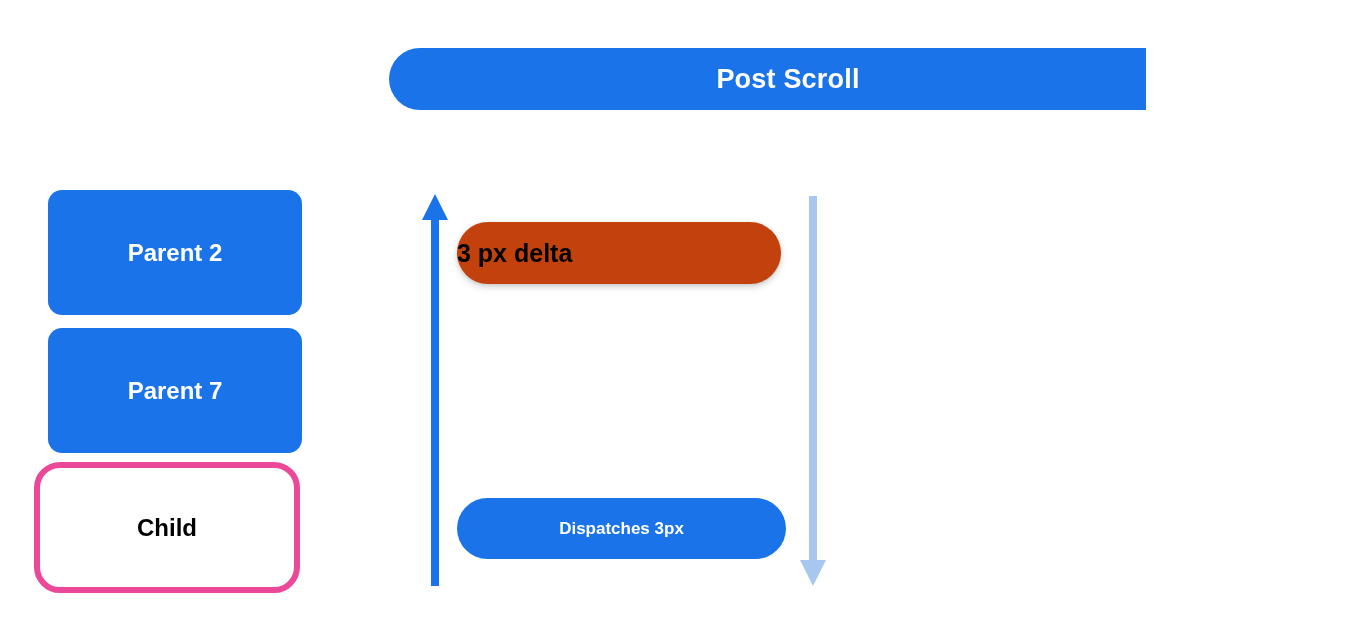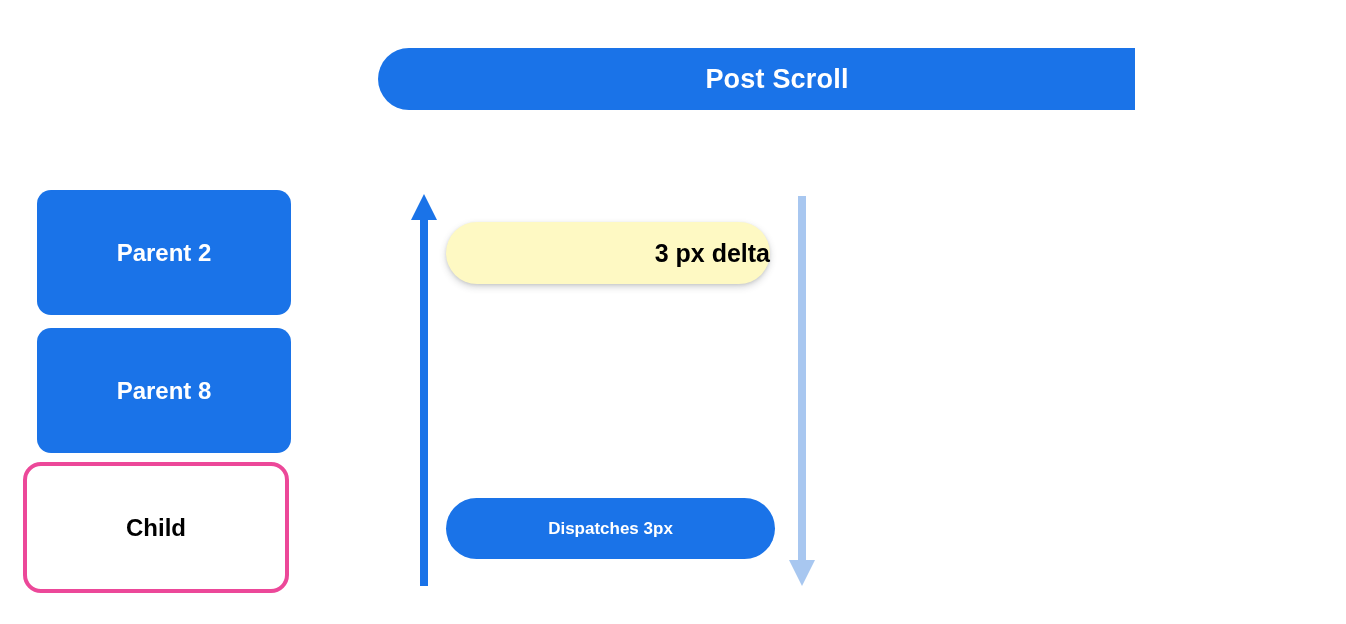--- a/index.html
+++ b/index.html
@@ -11,20 +11,21 @@
     font-family: "Liberation Sans", sans-serif;
     -webkit-font-smoothing: antialiased;
   }
 
   #canvas {
     position: relative;
     width: 1135px;
     height: 624px;
     background: #ffffff;
     overflow: hidden;
+    margin-left: 11px;
   }
 
   
   .header-pill {
     position: absolute;
     left: 378px;
     top: 48px;
     width: 798px;
     height: 62px;
     border-radius: 31px;
@@ -62,22 +63,22 @@
     background: #1a73e8;
     border: none;
   }
   .stack-box.filled .label {
     color: #ffffff;
     font-size: 24px;
     font-weight: bold;
   }
   .stack-box.outlined {
     background: #ffffff;
-    border: 4px solid #ec4899;
-    border-radius: 18px;
+    border: 6px solid #ec4899;
+    border-radius: 26px;
     left: -6px;
     width: 266px;
     height: 131px;
     text-align: center;
   }
   .stack-box.outlined .label {
     color: #000000;
     font-size: 24px;
     font-weight: bold;
   }
@@ -97,25 +98,25 @@
   .arrow-down { left: 782px; }
 
   
   .delta-pill {
     position: absolute;
     left: 446px;
     top: 222px;
     width: 324px;
     height: 62px;
     border-radius: 31px;
-    background: #fef9c3;
+    background: #c2410c;
     box-shadow: 0 3px 7px rgba(60,64,67,0.22), 0 1px 3px rgba(60,64,67,0.12);
     display: flex;
     align-items: center;
-    justify-content: flex-end;
+    justify-content: flex-start;
   }
   .delta-pill .label {
     color: #000000;
     font-size: 25px;
     font-weight: bold;
   }
 
   .dispatch-pill {
     position: absolute;
     left: 446px;
@@ -143,21 +144,21 @@
     <span class="label">Post Scroll</span>
   </div>
 
   <div class="stack">
 
     <div class="stack-box filled box-parent2">
       <span class="label">Parent 2</span>
     </div>
 
     <div class="stack-box filled box-parent1">
-      <span class="label">Parent 8</span>
+      <span class="label">Parent 7</span>
     </div>
 
     <div class="stack-box outlined box-child">
       <span class="label">Child</span>
     </div>
 
   </div>
 
   <svg class="arrow-svg arrow-up" viewBox="0 0 40 400">
     <polygon points="20,4 33,30 7,30" fill="#1a73e8"></polygon>

